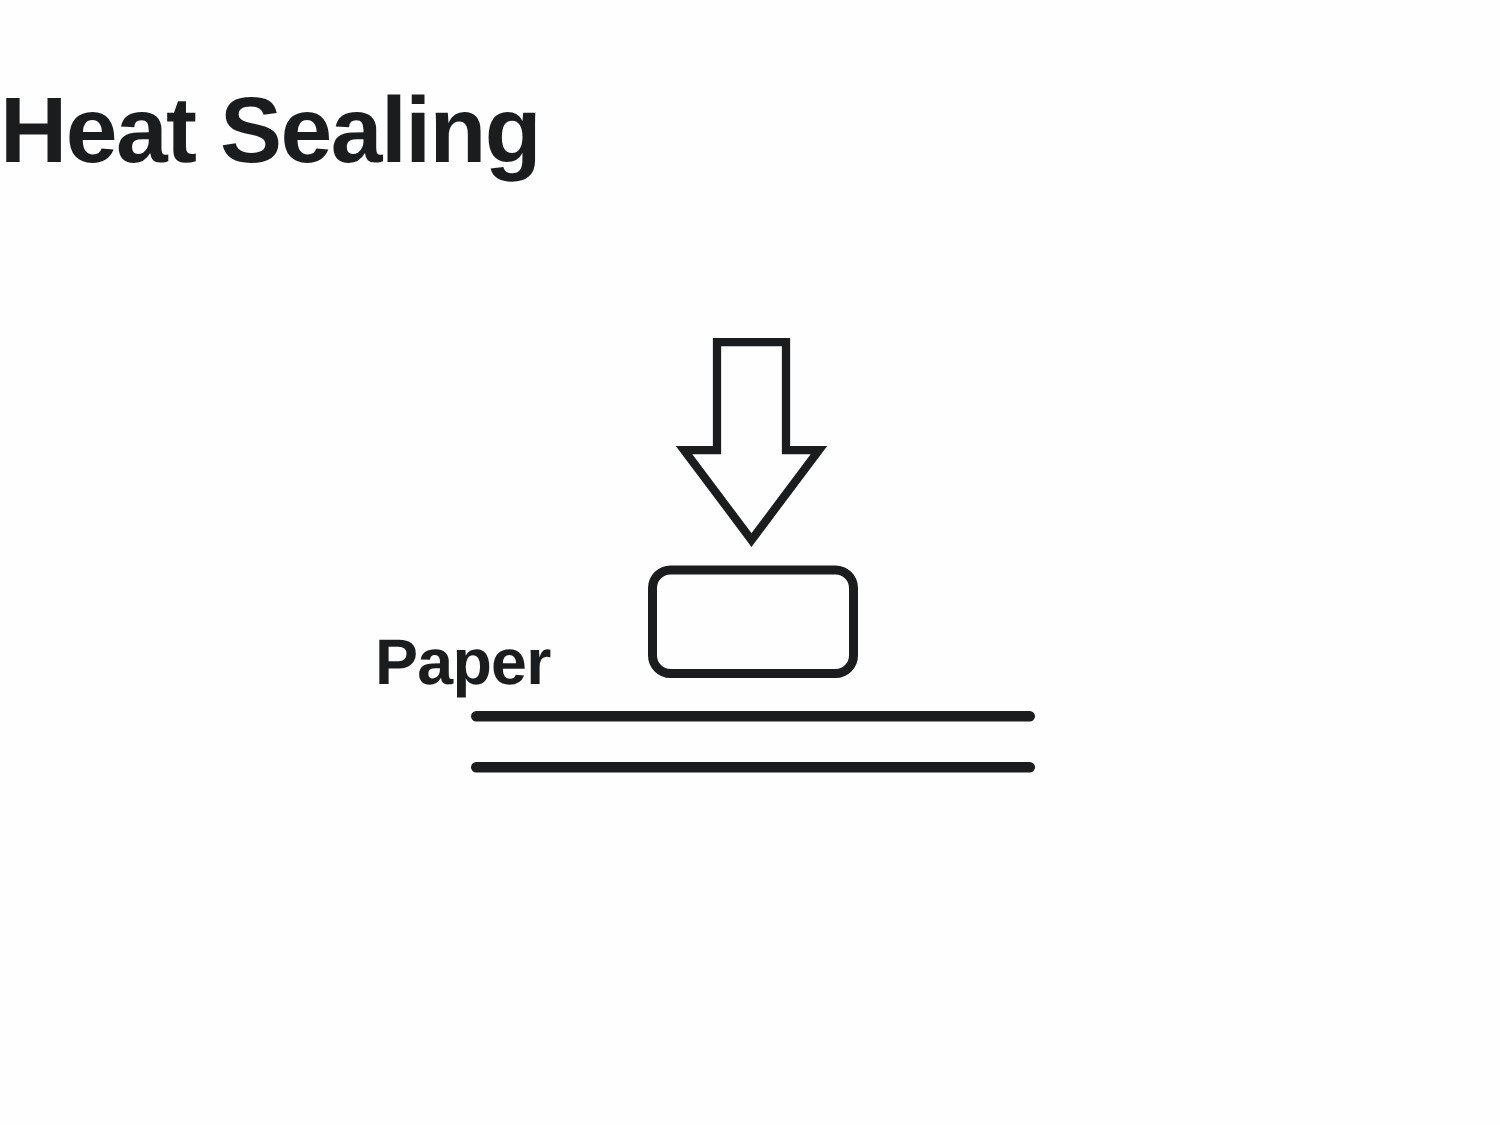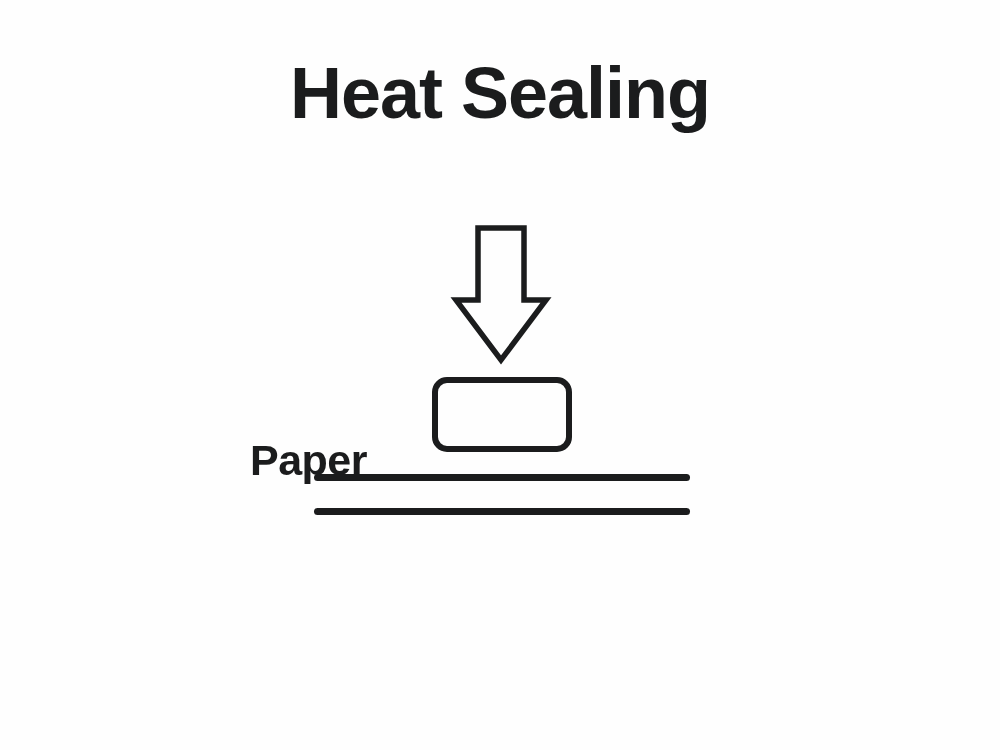--- a/index.html
+++ b/index.html
@@ -16,22 +16,22 @@
     width:1000px;
     height:750px;
     background:var(--bg);
     overflow:hidden;
     margin:0 auto;
   }
   .title{
     position:absolute;
     left:0; right:0;
     top:52px;
-    text-align:center;
-    font-size:72px;
+    text-align:left;
+    font-size:62px;
     font-weight:700;
     letter-spacing:-1px;
     color:var(--ink);
   }
   .arrow-wrap{
     position:absolute;
     left:440px;
     top:220px;
     width:122px;
     height:150px;
@@ -58,21 +58,21 @@
   .layer-line.paper-line{ top:474px; }
   .layer-line.film-line{ top:508px; }
   .label{
     position:absolute;
     color:var(--ink);
     font-size:43px;
     font-weight:700;
     letter-spacing:-0.5px;
     white-space:nowrap;
   }
-  .label.paper{ left:250px; top:436px; }
+  .label.paper{ left:250px; top:418px; }
   .label.film{ left:196px; top:530px; }
 </style>
 </head>
 <body>
 
 <div class="canvas">
 
   <div class="title">Heat Sealing</div>
 
   <div class="arrow-wrap">

